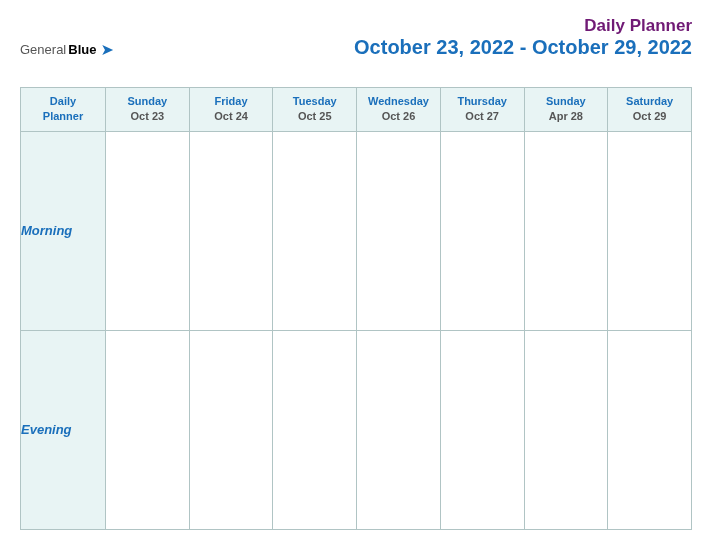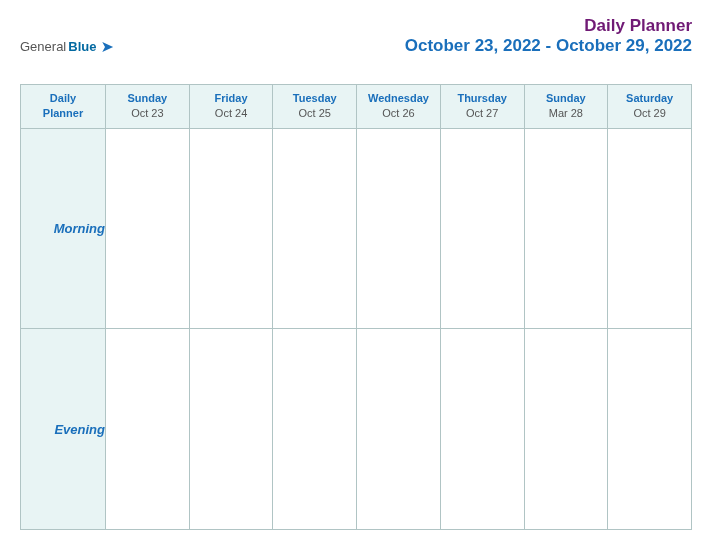--- a/index.html
+++ b/index.html
@@ -33,42 +33,42 @@
     }
 
     .logo-general {
       font-size: 13px;
       color: #555;
       font-weight: normal;
     }
 
     .logo-blue {
       font-size: 13px;
-      color: #0369a1;
+      color: #000000;
       font-weight: bold;
     }
 
     .logo-bird {
       color: #1a6fbb;
       font-size: 16px;
       margin-left: 2px;
     }
 
     .title-area {
       text-align: right;
     }
 
     .title-main {
       font-size: 17px;
       color: #701a75;
       font-weight: bold;
     }
 
     .title-date {
-      font-size: 17px;
+      font-size: 20px;
       color: #1a6fbb;
       font-weight: bold;
     }
 
     .calendar-table {
       border-collapse: collapse;
       width: 100%;
       flex: 1;
       table-layout: fixed;
     }
@@ -92,35 +92,35 @@
       display: block;
       font-size: 11px;
       color: #1a6fbb;
       font-weight: bold;
     }
 
     .calendar-table thead tr th .day-date {
       display: block;
       font-size: 11px;
       color: #555;
-      font-weight: normal;
+      font-weight: bold;
     }
 
     .calendar-table thead tr th.label-cell {
       font-size: 11px;
       color: #1a6fbb;
       font-weight: bold;
       line-height: 1.4;
     }
 
     .calendar-table tbody tr td {
       background: #fff;
       height: 110px;
       vertical-align: middle;
-      text-align: right;
+      text-align: left;
     }
 
     .calendar-table tbody tr td.row-label {
       background: #e8f4f4;
       font-size: 13px;
       color: #1a6fbb;
       font-weight: bold;
       font-style: italic;
     }
 
@@ -177,21 +177,21 @@
       <th>
         <span class="day-name">Wednesday</span>
         <span class="day-date">Oct 26</span>
       </th>
       <th>
         <span class="day-name">Thursday</span>
         <span class="day-date">Oct 27</span>
       </th>
       <th>
         <span class="day-name">Sunday</span>
-        <span class="day-date">Mar 28</span>
+        <span class="day-date">Apr 28</span>
       </th>
       <th>
         <span class="day-name">Saturday</span>
         <span class="day-date">Oct 29</span>
       </th>
     </tr>
   </thead>
   <tbody>
     <tr>
       <td class="row-label">Morning</td>

